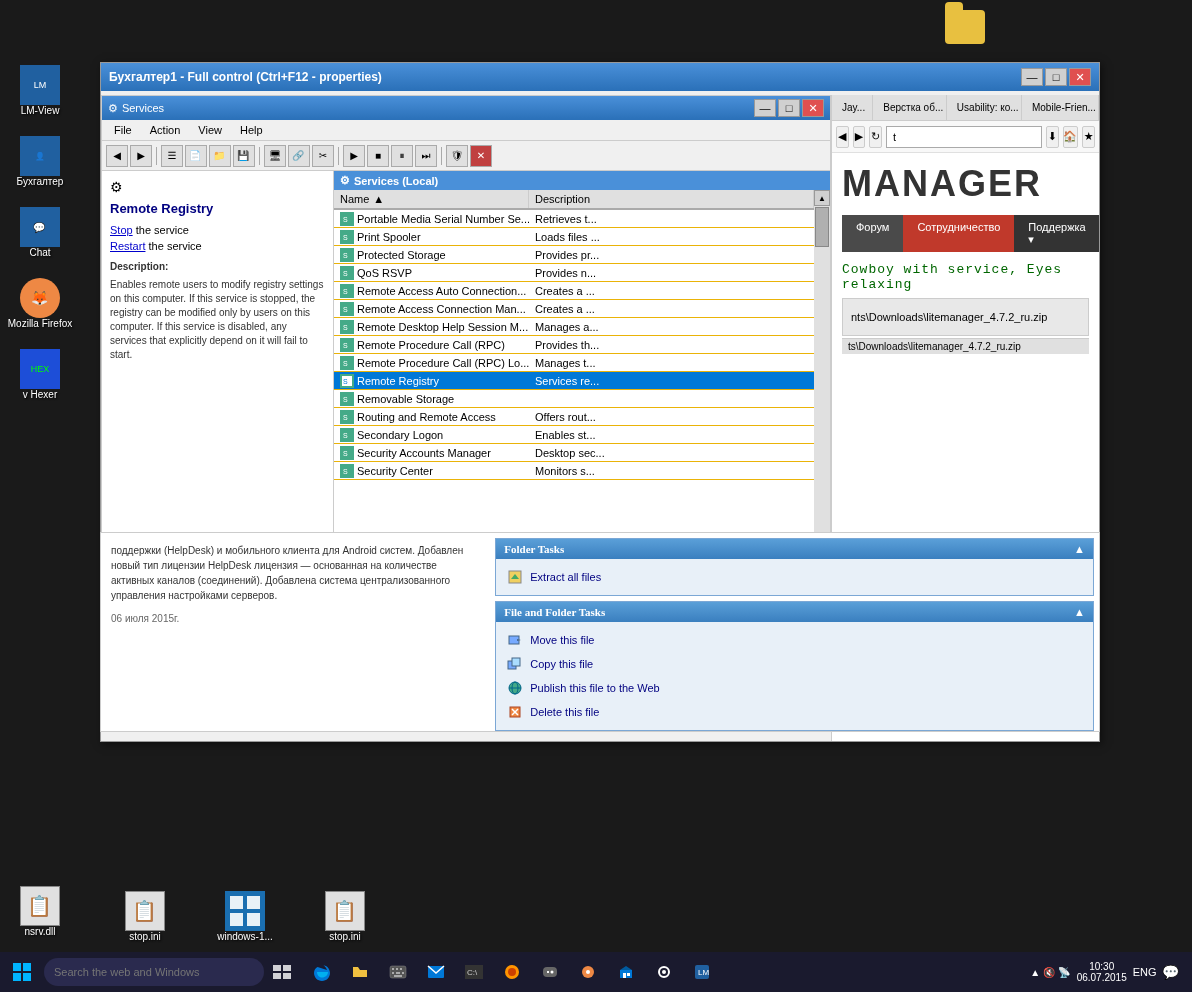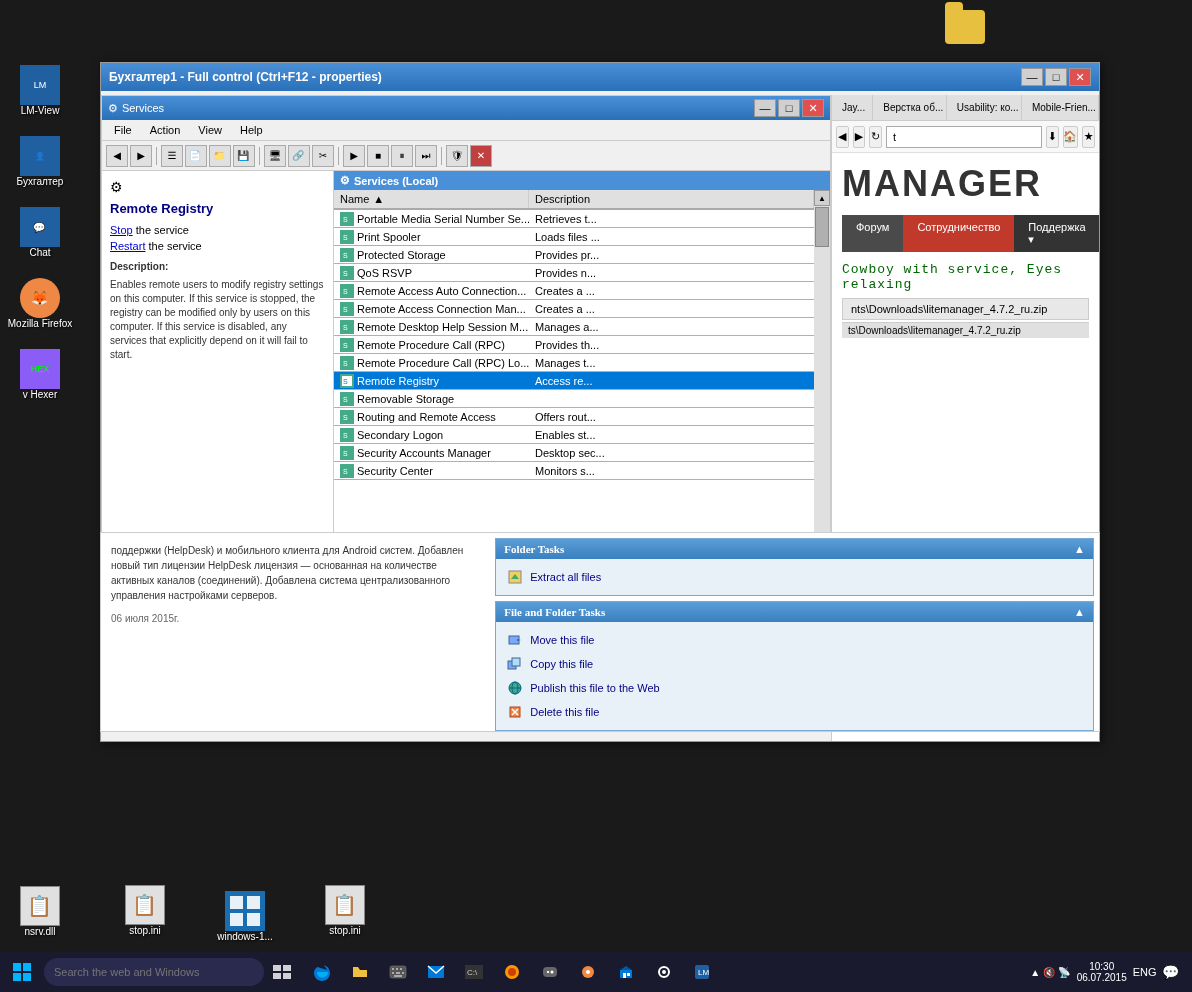--- a/index.html
+++ b/index.html
@@ -424,21 +424,21 @@
       font-family: 'Courier New', monospace;
       color: #006600;
       font-size: 13px;
       letter-spacing: 1px;
       margin-bottom: 6px;
     }
 
     .download-bar {
       background: #e8e8e8;
       border: 1px solid #ccc;
-      padding: 4px 8px;
+      padding: 12px 8px;
       font-size: 11px;
       margin-top: 4px;
     }
 
     
     .bottom-panel {
       position: absolute;
       top: 532px;
       left: 100px;
       width: 1000px;
@@ -592,21 +592,21 @@
       </div>
       <span class="icon-label">Chat</span>
     </div>
     <div class="desktop-icon" style="position:relative;">
       <div style="width:40px;height:40px;background:#e84;border-radius:50%;display:flex;align-items:center;justify-content:center;">
         <span style="color:white;font-size:14px;">🦊</span>
       </div>
       <span class="icon-label">Mozilla Firefox</span>
     </div>
     <div class="desktop-icon" style="position:relative;">
-      <div style="width:40px;height:40px;background:#8b5cf6;display:flex;align-items:center;justify-content:center;">
+      <div style="width:40px;height:40px;background:#1d4ed8;display:flex;align-items:center;justify-content:center;">
         <span style="color:#0f0;font-size:9px;">HEX</span>
       </div>
       <span class="icon-label">v Hexer</span>
     </div>
   </div>
 
   <div class="main-window">
 
     <div class="window-titlebar">
       <span class="title">Бухгалтер1 - Full control    (Ctrl+F12 - properties)</span>
@@ -784,21 +784,21 @@
                       </div>Remote Procedure Call (RPC) Lo...</div>
                     <div class="td td-desc">Manages t...</div>
                   </div>
                   <div class="tr selected">
                     <div class="td td-name"><div class="service-icon">
                         <svg viewBox="0 0 12 12">
                           <rect x="1" y="1" width="10" height="10" fill="white"></rect>
                           <text x="2" y="9" font-size="7" fill="#0078d7">S</text>
                         </svg>
                       </div>Remote Registry</div>
-                    <div class="td td-desc">Access re...</div>
+                    <div class="td td-desc">Services re...</div>
                   </div>
                   <div class="tr">
                     <div class="td td-name"><div class="service-icon">
                         <svg viewBox="0 0 12 12">
                           <rect x="1" y="1" width="10" height="10" fill="#4a8"></rect>
                           <text x="2" y="9" font-size="7" fill="white">S</text>
                         </svg>
                       </div>Removable Storage</div>
                     <div class="td td-desc"></div>
                   </div>
@@ -1001,21 +1001,21 @@
     </div>
   </div>
 
   <div style="position:absolute;bottom:50px;left:110px;display:flex;gap:30px;">
     <div class="desktop-icon" style="position:relative;">
       <div style="width:40px;height:40px;background:#e0e0e0;border:1px solid #888;display:flex;align-items:center;justify-content:center;">
         <span style="font-size:20px;">📋</span>
       </div>
       <span class="icon-label">stop.ini</span>
     </div>
-    <div class="desktop-icon" style="position:relative;margin-top:6px;">
+    <div class="desktop-icon" style="position:relative;">
       <div style="width:40px;height:40px;overflow:hidden;">
         <svg viewBox="0 0 40 40" width="40" height="40">
           <rect x="0" y="0" width="40" height="40" fill="#1a6eb0"></rect>
           <rect x="5" y="5" width="13" height="13" fill="white" opacity="0.9"></rect>
           <rect x="22" y="5" width="13" height="13" fill="white" opacity="0.9"></rect>
           <rect x="5" y="22" width="13" height="13" fill="white" opacity="0.9"></rect>
           <rect x="22" y="22" width="13" height="13" fill="white" opacity="0.9"></rect>
         </svg>
       </div>
       <span class="icon-label">windows-1...</span>

